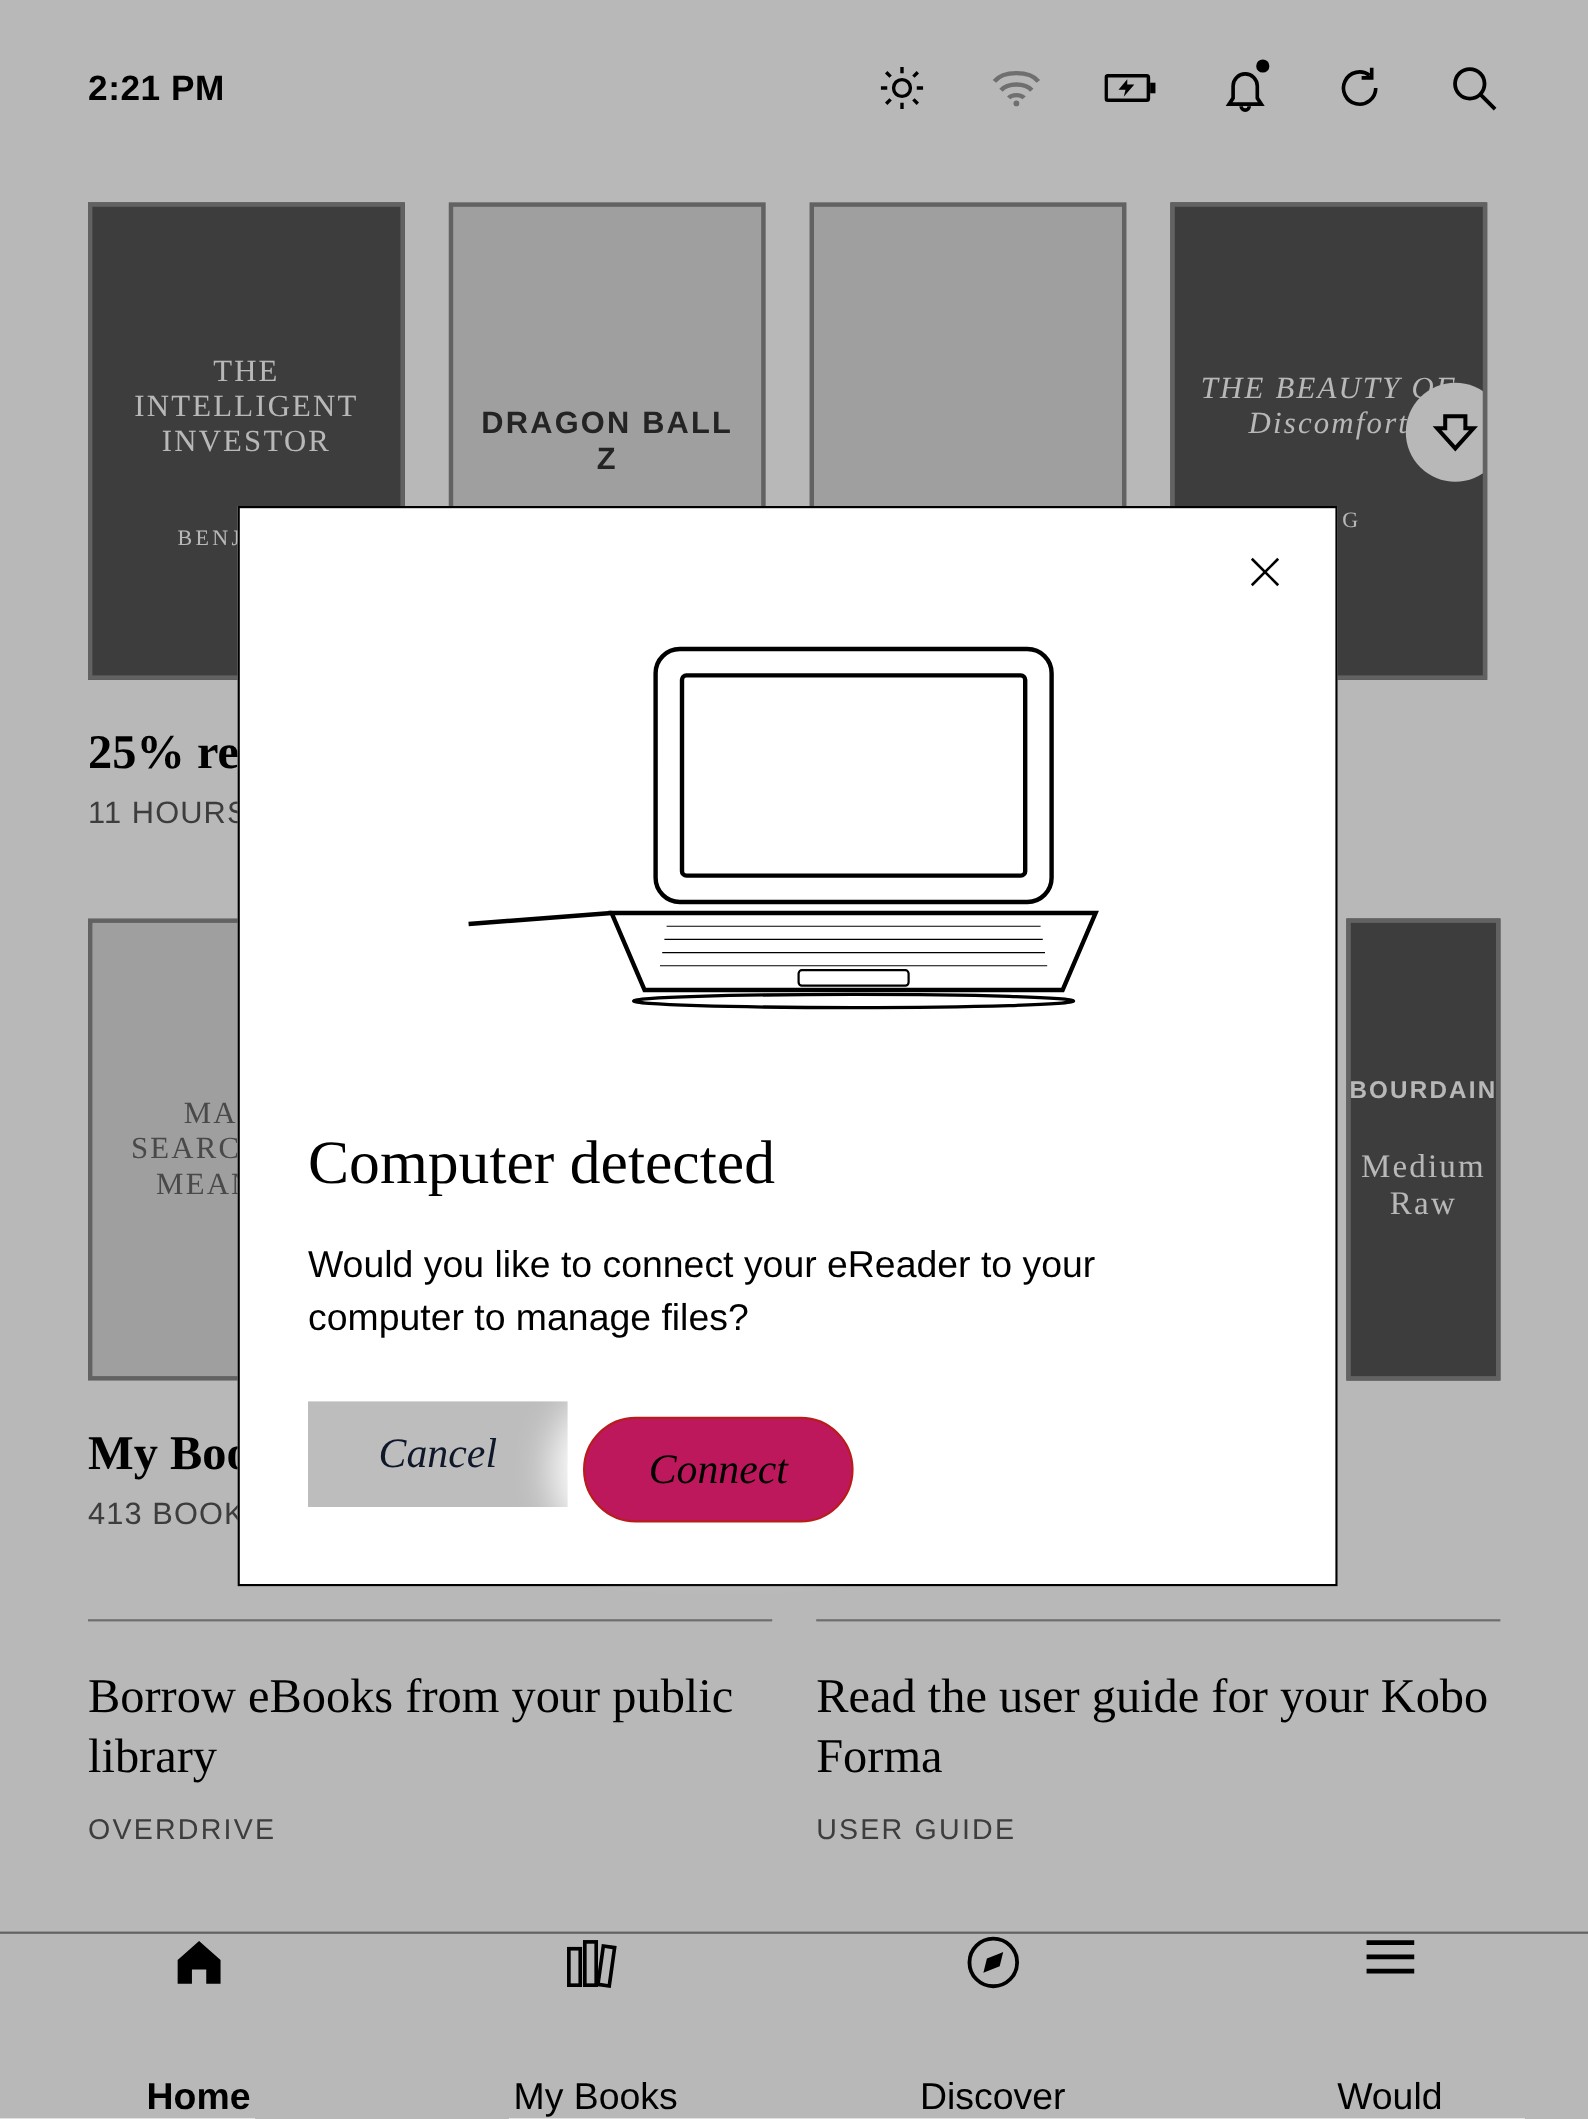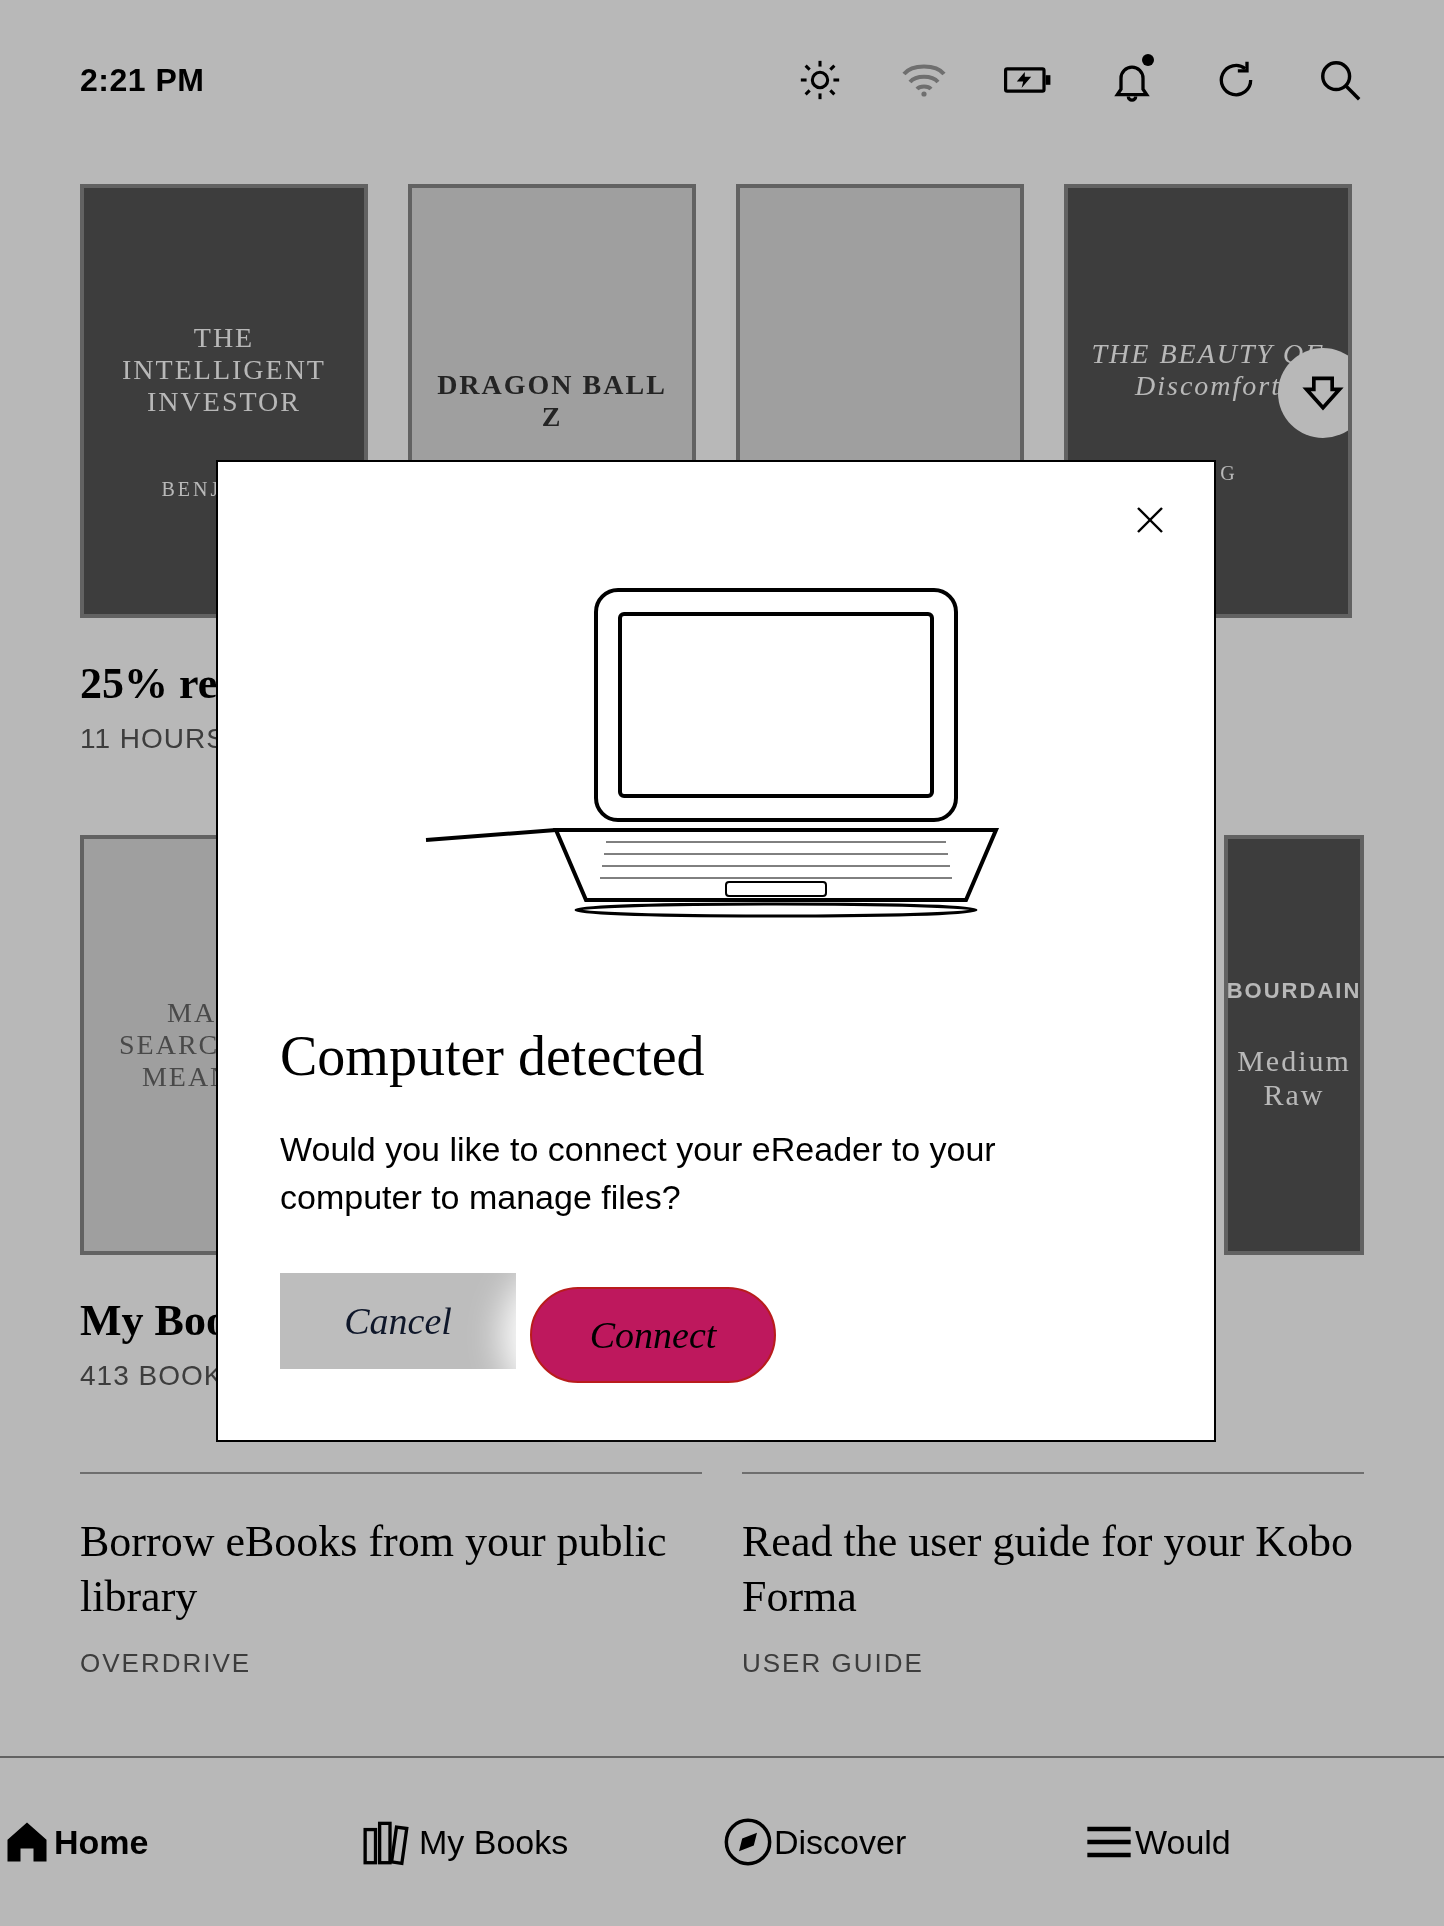--- a/index.html
+++ b/index.html
@@ -30,21 +30,21 @@
   .book-row.small { margin-top: 80px; }
 
   
   .info-cards { display: flex; gap: 40px; margin-top: 80px; }
   .card { flex:1; border-top: 2px solid #999; padding-top: 40px; }
   .card-title { font-family: Georgia, serif; font-size: 44px; line-height: 1.25; }
   .card-sub { font-family: Arial, Helvetica, sans-serif; font-size: 26px; color: #555; letter-spacing: 2px; margin-top: 24px; }
 
   
   .tabs { position: absolute; left:0; right:0; bottom:0; height: 170px; border-top: 2px solid #888; display:flex; }
-  .tab { flex:1; display:flex; flex-direction:row; align-items:center; justify-content:flex-start; }
+  .tab { flex:1; display:flex; flex-direction:column; align-items:center; justify-content:space-between; }
   .tab-label { font-family: Arial, Helvetica, sans-serif; font-size: 34px; }
   .tab.active .tab-label { font-weight: 700; }
 
   
   .modal { position: absolute; z-index: 20; left: 216px; top: 460px; width: 1000px; height: 982px; background: #fff; border: 2px solid #000; padding: 48px 62px 60px 62px; display:flex; flex-direction:column; }
   .modal-close { position:absolute; top: 36px; right: 42px; width:44px; height:44px; display:flex; align-items:center; justify-content:center; cursor:pointer; }
   .modal-illust { align-self:center; margin-top: 70px; margin-bottom: 60px; }
   .modal-title { font-family: Georgia, serif; font-size: 56px; margin-top: 40px; }
   .modal-body { font-family: Arial, Helvetica, sans-serif; font-size: 34px; line-height: 1.4; margin-top: 38px; max-width: 820px; }
   .modal-actions { display:flex; gap: 0; margin-top: 52px; }
@@ -112,21 +112,21 @@
   </div>
 
   <div class="content">
 
     <div class="book-row">
       <div class="book dark">
         <div class="bt">THE INTELLIGENT INVESTOR</div>
         <div class="author">BENJAMIN</div>
       </div>
       <div class="book light">
-        <div class="bt" style="color:#333;font-weight:900;font-family:Liberation Serif, serif">DRAGON BALL Z</div>
+        <div class="bt" style="color:#333;font-weight:900;font-family:Liberation Sans, sans-serif">DRAGON BALL Z</div>
       </div>
       <div class="book light"></div>
       <div class="book dark" style="position:relative">
         <div class="bt" style="font-style:italic">THE BEAUTY OF Discomfort</div>
         <div class="dl-badge">
           <svg width="44" height="44" viewBox="0 0 24 24" fill="none" stroke="#000" stroke-width="2">
               <path d="M7 4 H17 V10 H21 L12 20 L3 10 H7 Z"></path>
             </svg>
         </div>
         <div class="author">DA G</div>

